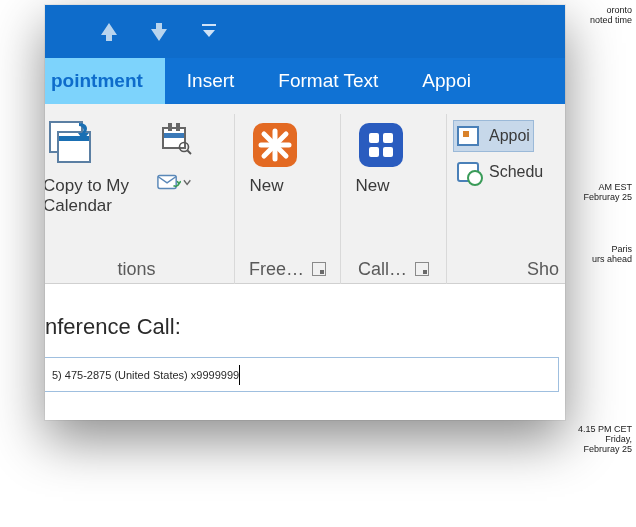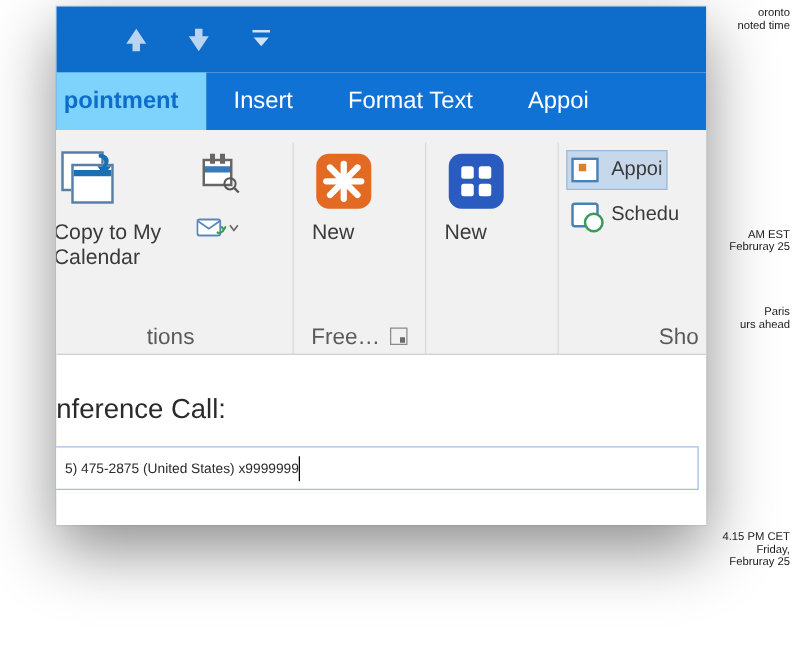--- a/index.html
+++ b/index.html
@@ -308,20 +308,24 @@
               <rect x="2" y="2" width="44" height="44" rx="10" fill="#2A5CBF"></rect>
               <rect x="12" y="12" width="10" height="10" rx="2" fill="#fff"></rect>
               <rect x="26" y="12" width="10" height="10" rx="2" fill="#fff"></rect>
               <rect x="12" y="26" width="10" height="10" rx="2" fill="#fff"></rect>
               <rect x="26" y="26" width="10" height="10" rx="2" fill="#fff"></rect>
             </svg>
           </div>
           <span>New</span>
         </div>
       </div>
+      <div class="group-footer">
+        <span>Call…</span>
+        <span class="launcher"></span>
+      </div>
     </div>
 
     <div class="group right-group" style="flex:1;border-right:none;padding-right:0;">
       <div class="group-body">
         <div class="small-row selected">
           <span class="appt-icon"></span>
           <span style="width:6px"></span>
           <span>Appoi</span>
         </div>
         <div class="small-row">

